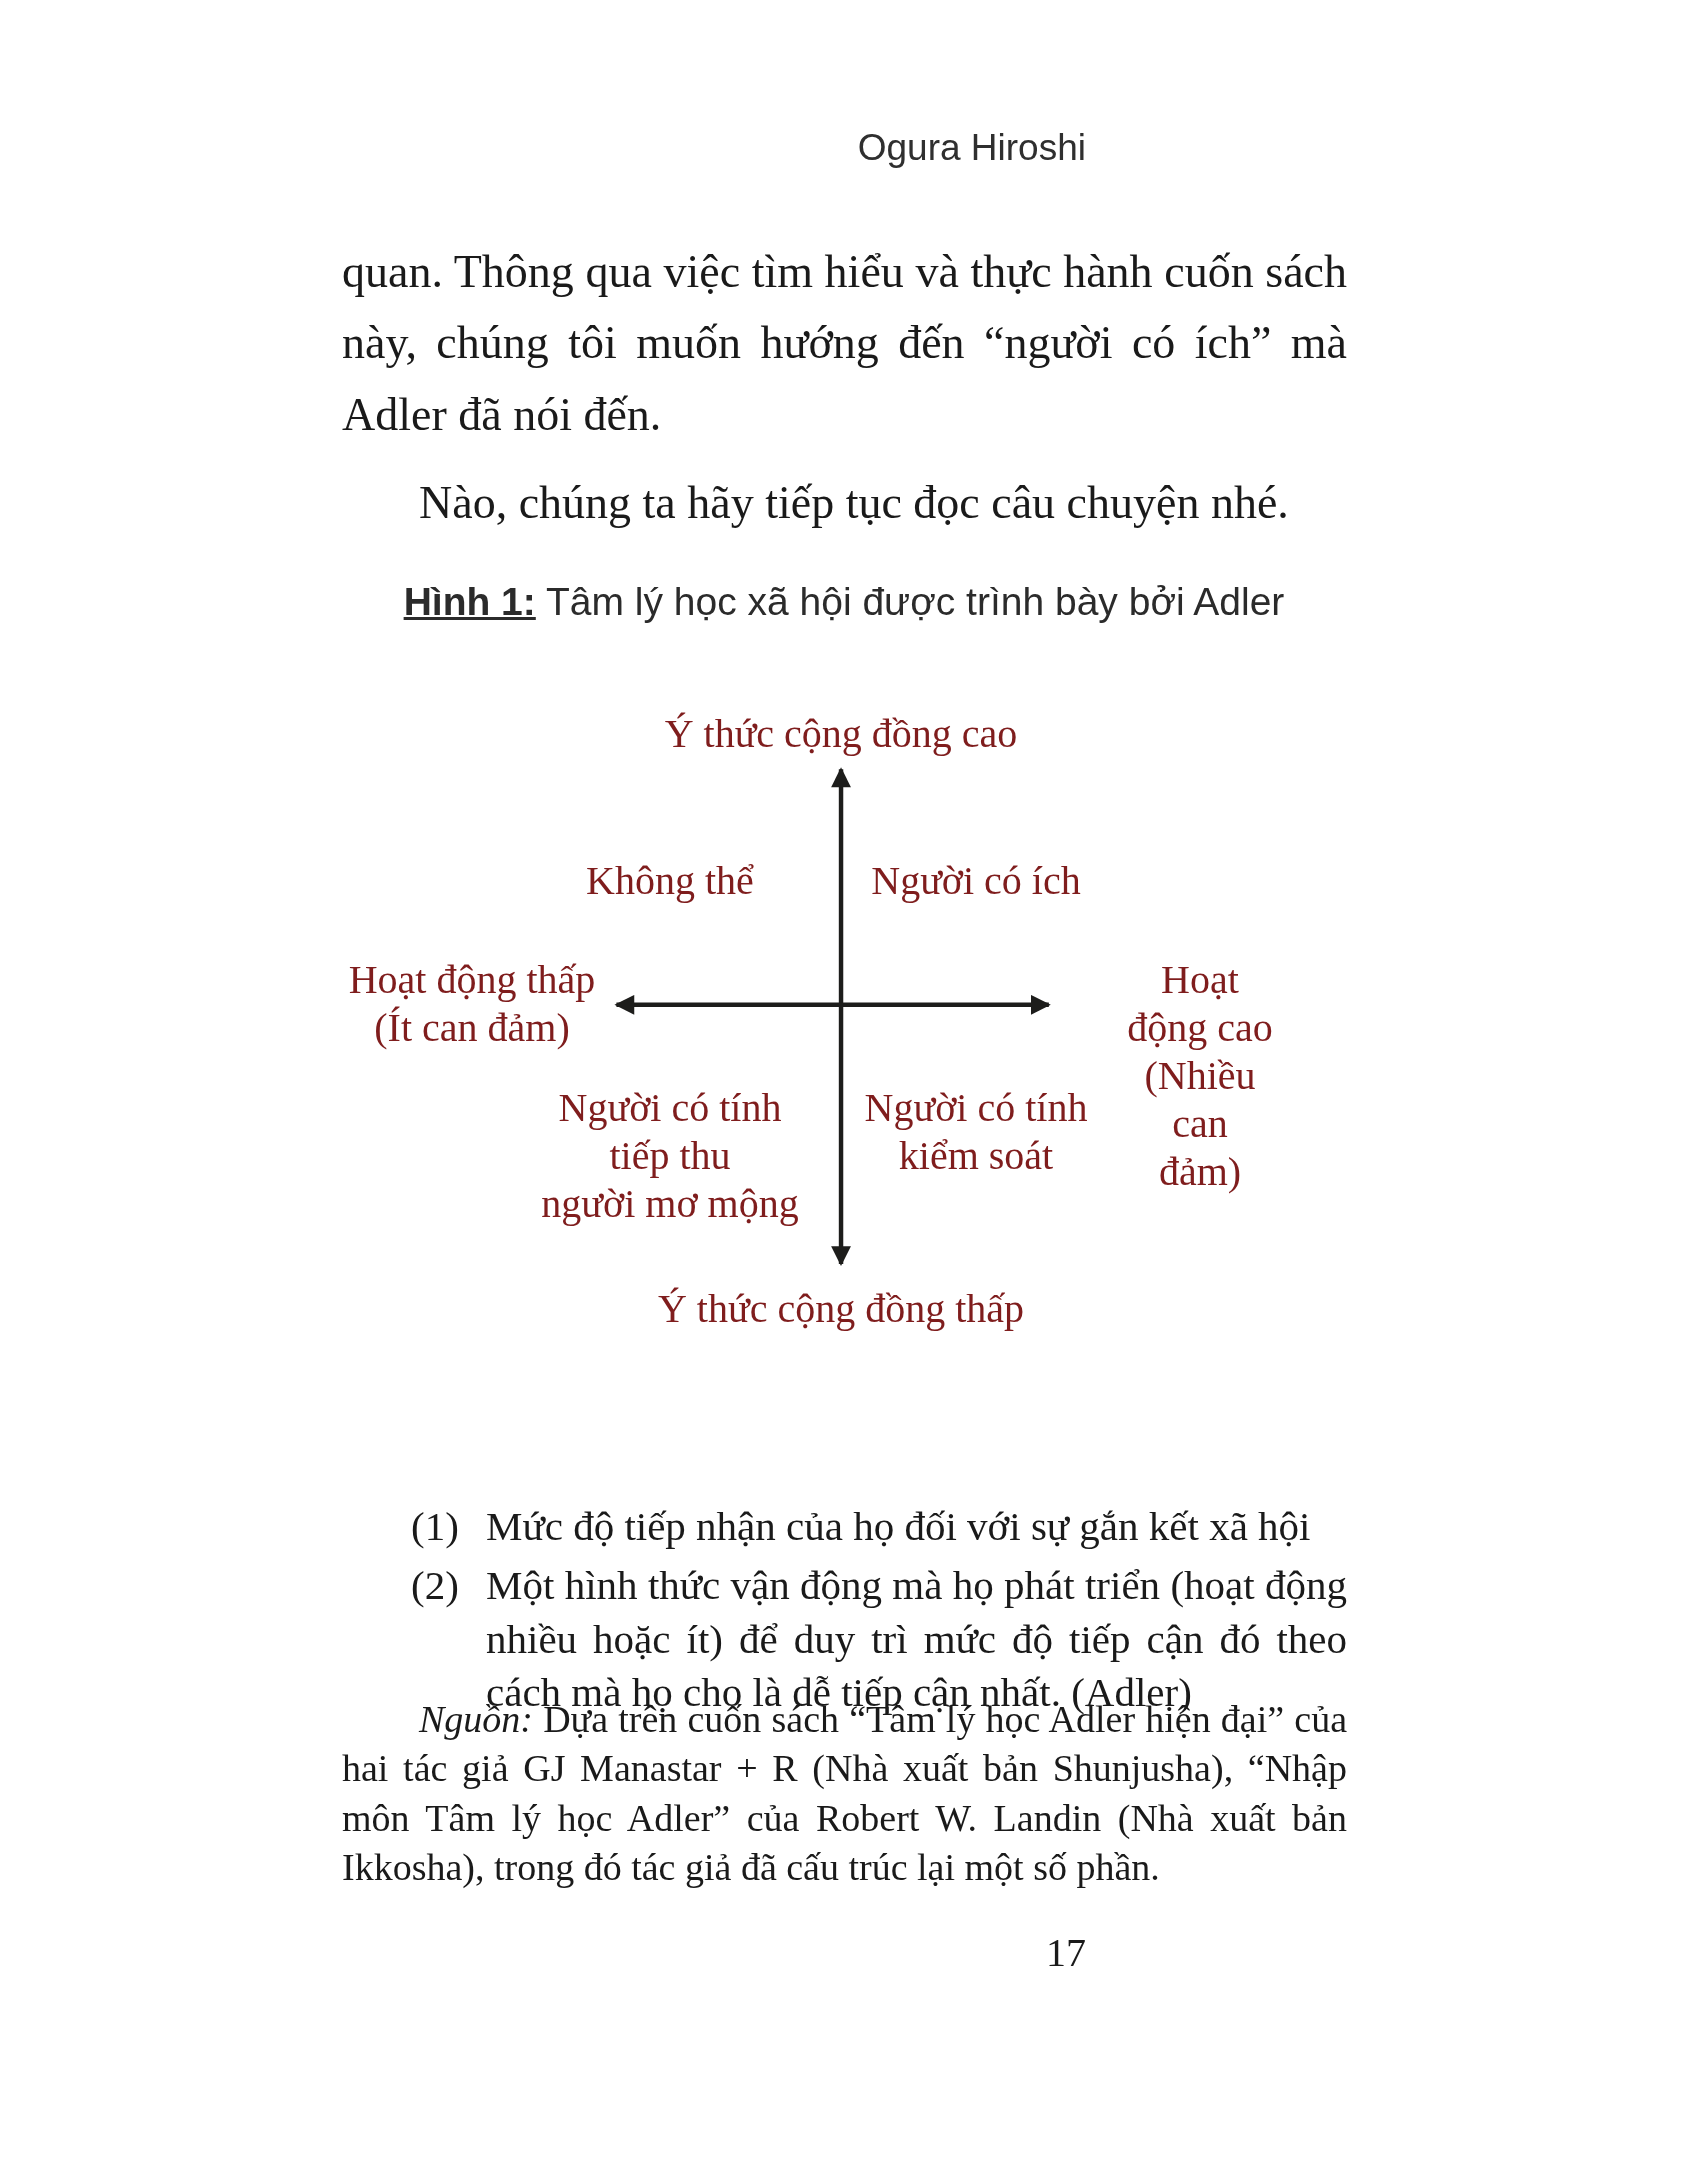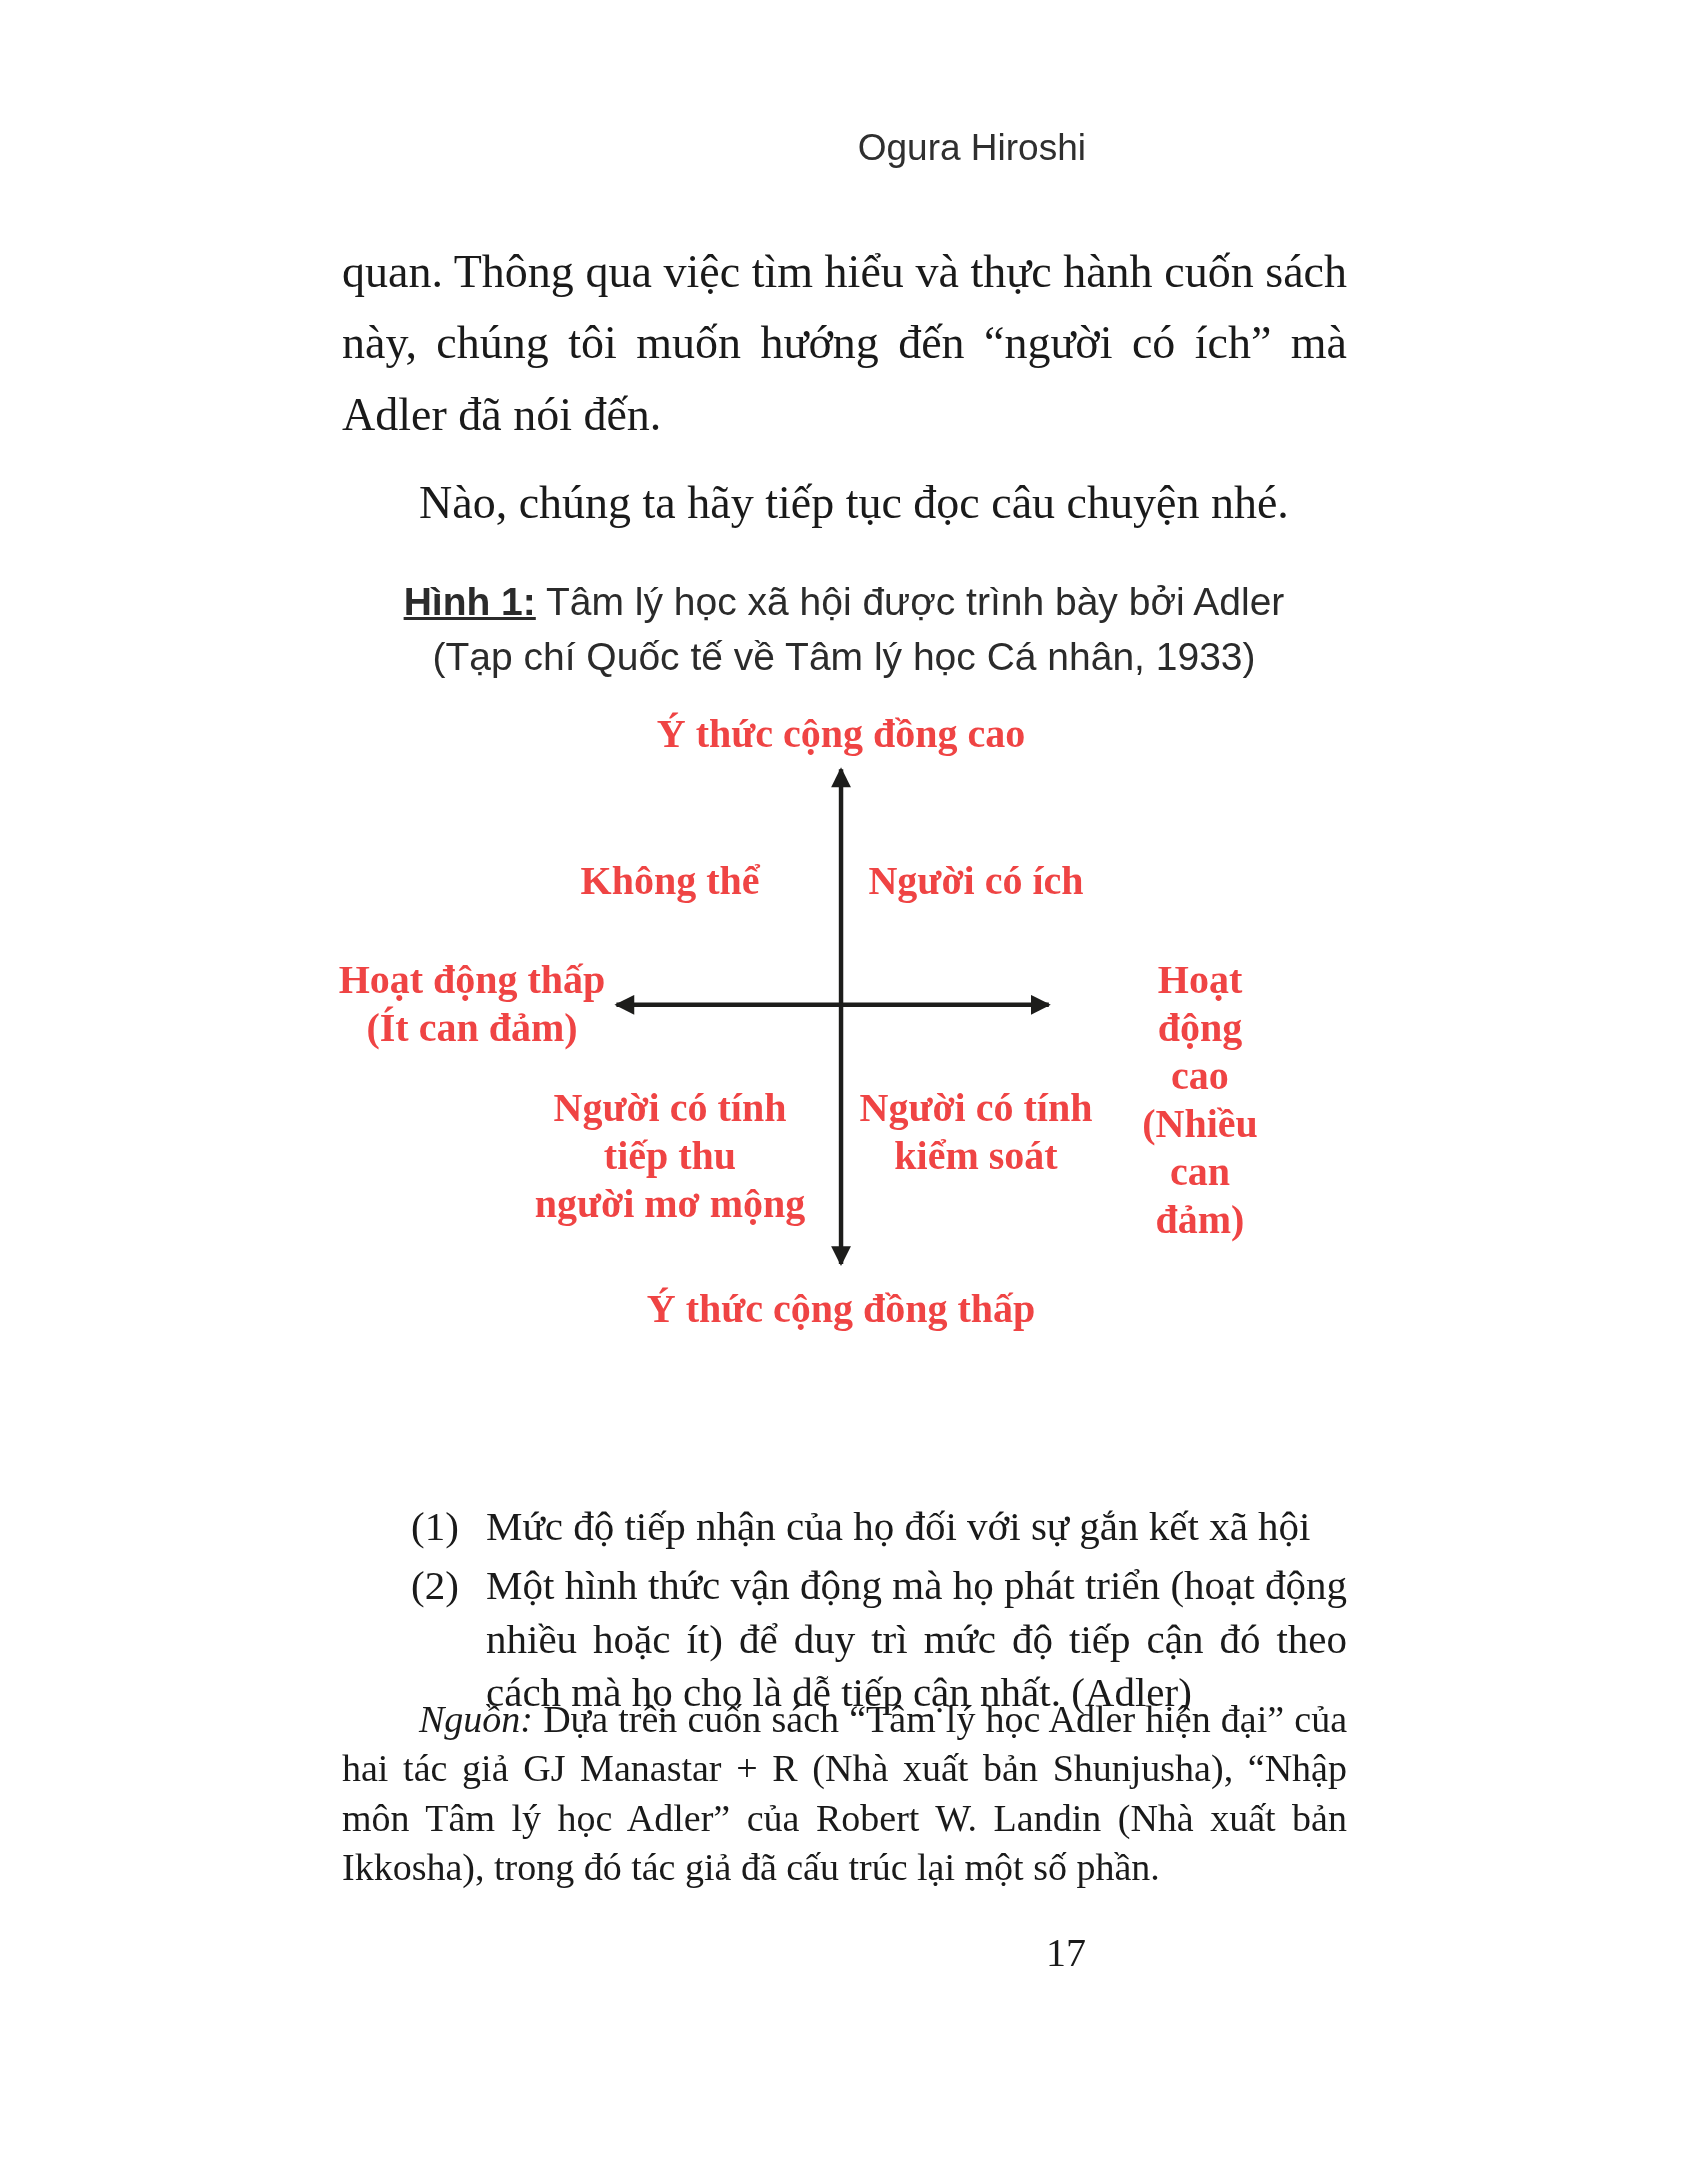--- a/index.html
+++ b/index.html
@@ -60,22 +60,21 @@
   .caption-bold { font-weight: 700; text-decoration: underline; }
 
   .figure {
     position: absolute;
     top: 708px;
     left: 342px;
     width: 1005px;
     height: 653px;
     font-size: 40px;
     line-height: 1.2;
-    color: #ef4444;
-    font-weight: bold;
+    color: #7f1d1d;
   }
   .figure svg { position: absolute; left: 0; top: 0; }
   .flabel {
     position: absolute;
     transform: translateX(-50%);
     text-align: center;
     white-space: pre-line;
   }
   .axis-top        { left: 499px; top: 2px; }
   .axis-bottom     { left: 499px; top: 577px; }
@@ -137,21 +136,20 @@
 
   <p class="p1">quan. Thông qua việc tìm hiểu và thực hành cuốn sách này, chúng tôi muốn hướng đến “người có ích” mà Adler đã nói đến.</p>
 
   <p class="p2">Nào, chúng ta hãy tiếp tục đọc câu chuyện nhé.</p>
 
   <div class="caption">
     <div>
       <span class="caption-bold">Hình 1:</span>
       <span>Tâm lý học xã hội được trình bày bởi Adler</span>
     </div>
-    <div>(Tạp chí Quốc tế về Tâm lý học Cá nhân, 1933)</div>
   </div>
 
   <div class="figure">
     <svg width="1005" height="653" viewBox="0 0 1015 660">
       <defs>
         <marker id="ah" viewBox="0 0 10 10" refX="9" refY="5" markerUnits="userSpaceOnUse" markerWidth="26" markerHeight="20" orient="auto-start-reverse">
           <path d="M0,0 L10,5 L0,10 z" fill="#1d1d1b"></path>
         </marker>
       </defs>
       <line x1="504" y1="62" x2="504" y2="562" stroke="#1d1d1b" stroke-width="4.5" marker-start="url(#ah)" marker-end="url(#ah)"></line>

